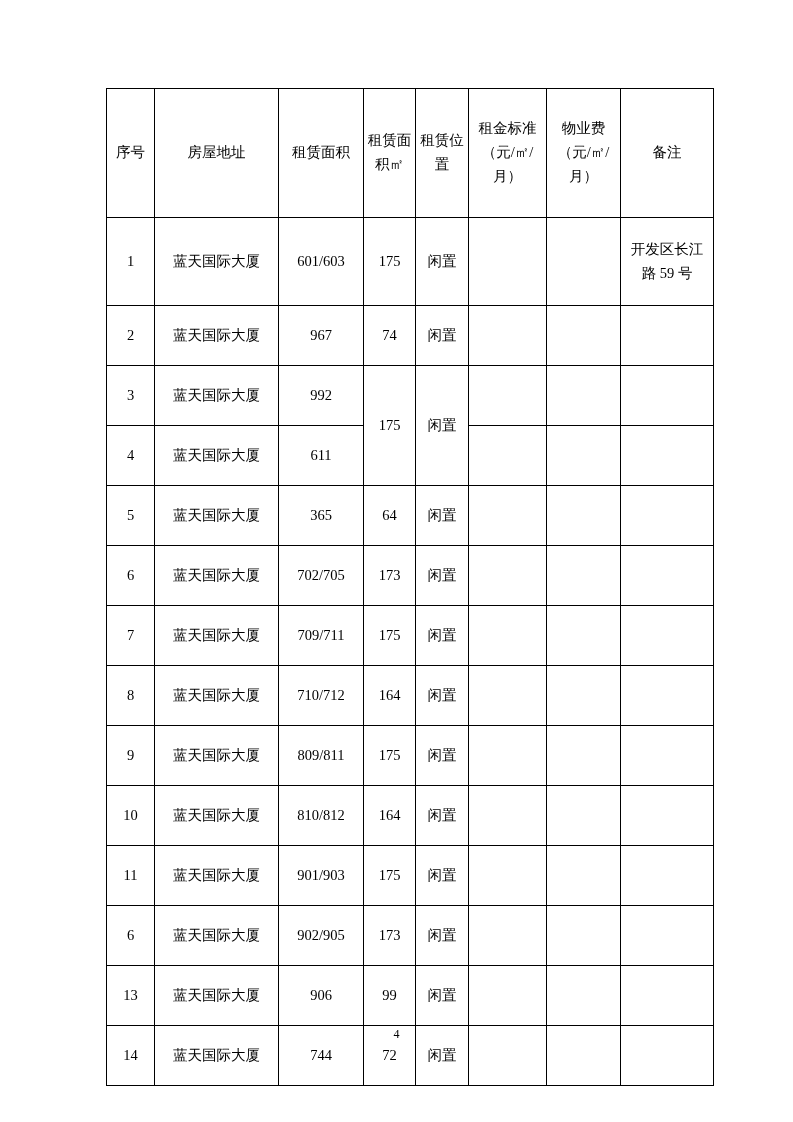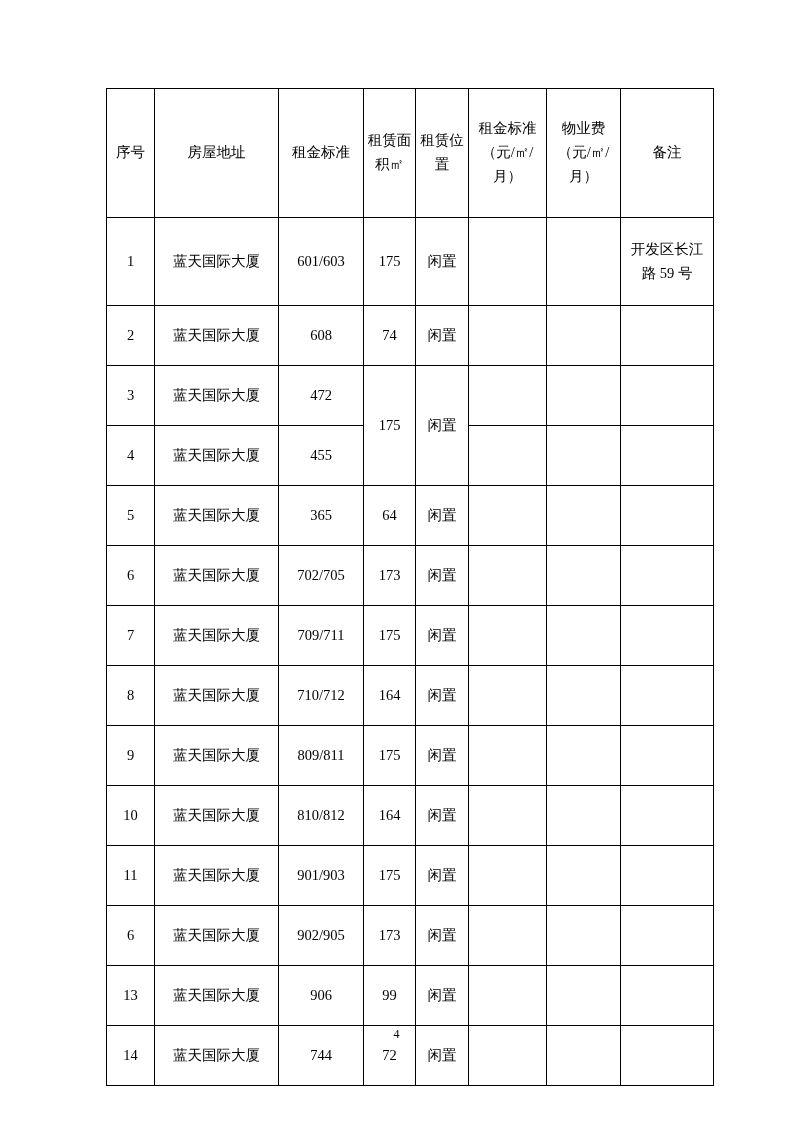--- a/index.html
+++ b/index.html
@@ -96,21 +96,21 @@
         <col class="c3">
       <col class="c4">
         <col class="c5">
         <col class="c6">
         <col class="c7">
     </colgroup>
     <tbody>
       <tr>
         <td class="head cn">序号</td>
         <td class="head cn">房屋地址</td>
-        <td class="head cn">租金标准</td>
+        <td class="head cn">租赁面积</td>
         <td class="head cn">租赁面积㎡</td>
         <td class="head cn">租赁位置</td>
         <td class="head cn head-left">租金标准（元/㎡/月）</td>
         <td class="head cn head-left">物业费（元/㎡/月）</td>
         <td class="head cn head-left">备注</td>
       </tr>
 
       <tr>
         <td class="num tall">1</td>
         <td class="cn tall">蓝天国际大厦</td>
@@ -118,43 +118,43 @@
         <td class="tall">175</td>
         <td class="cn tall">闲置</td>
         <td class="tall"></td>
         <td class="tall"></td>
         <td class="cn tall remark">开发区长江路 59 号</td>
       </tr>
 
       <tr>
         <td class="num body-cell">2</td>
         <td class="cn body-cell">蓝天国际大厦</td>
-        <td class="body-cell">608</td>
+        <td class="body-cell">967</td>
         <td class="body-cell">74</td>
         <td class="cn body-cell">闲置</td>
         <td class="body-cell"></td>
         <td class="body-cell"></td>
         <td class="cn body-cell remark"></td>
       </tr>
 
       <tr>
         <td class="num body-cell">3</td>
         <td class="cn body-cell">蓝天国际大厦</td>
-        <td class="body-cell">472</td>
+        <td class="body-cell">992</td>
         <td class="body-cell" rowspan="2">175</td>
         <td class="cn body-cell" rowspan="2">闲置</td>
         <td class="body-cell"></td>
         <td class="body-cell"></td>
         <td class="cn body-cell remark"></td>
       </tr>
 
       <tr>
         <td class="num body-cell">4</td>
         <td class="cn body-cell">蓝天国际大厦</td>
-        <td class="body-cell">455</td>
+        <td class="body-cell">611</td>
         <td class="body-cell"></td>
         <td class="body-cell"></td>
         <td class="cn body-cell remark"></td>
       </tr>
 
       <tr>
         <td class="num body-cell">5</td>
         <td class="cn body-cell">蓝天国际大厦</td>
         <td class="body-cell">365</td>
         <td class="body-cell">64</td>

